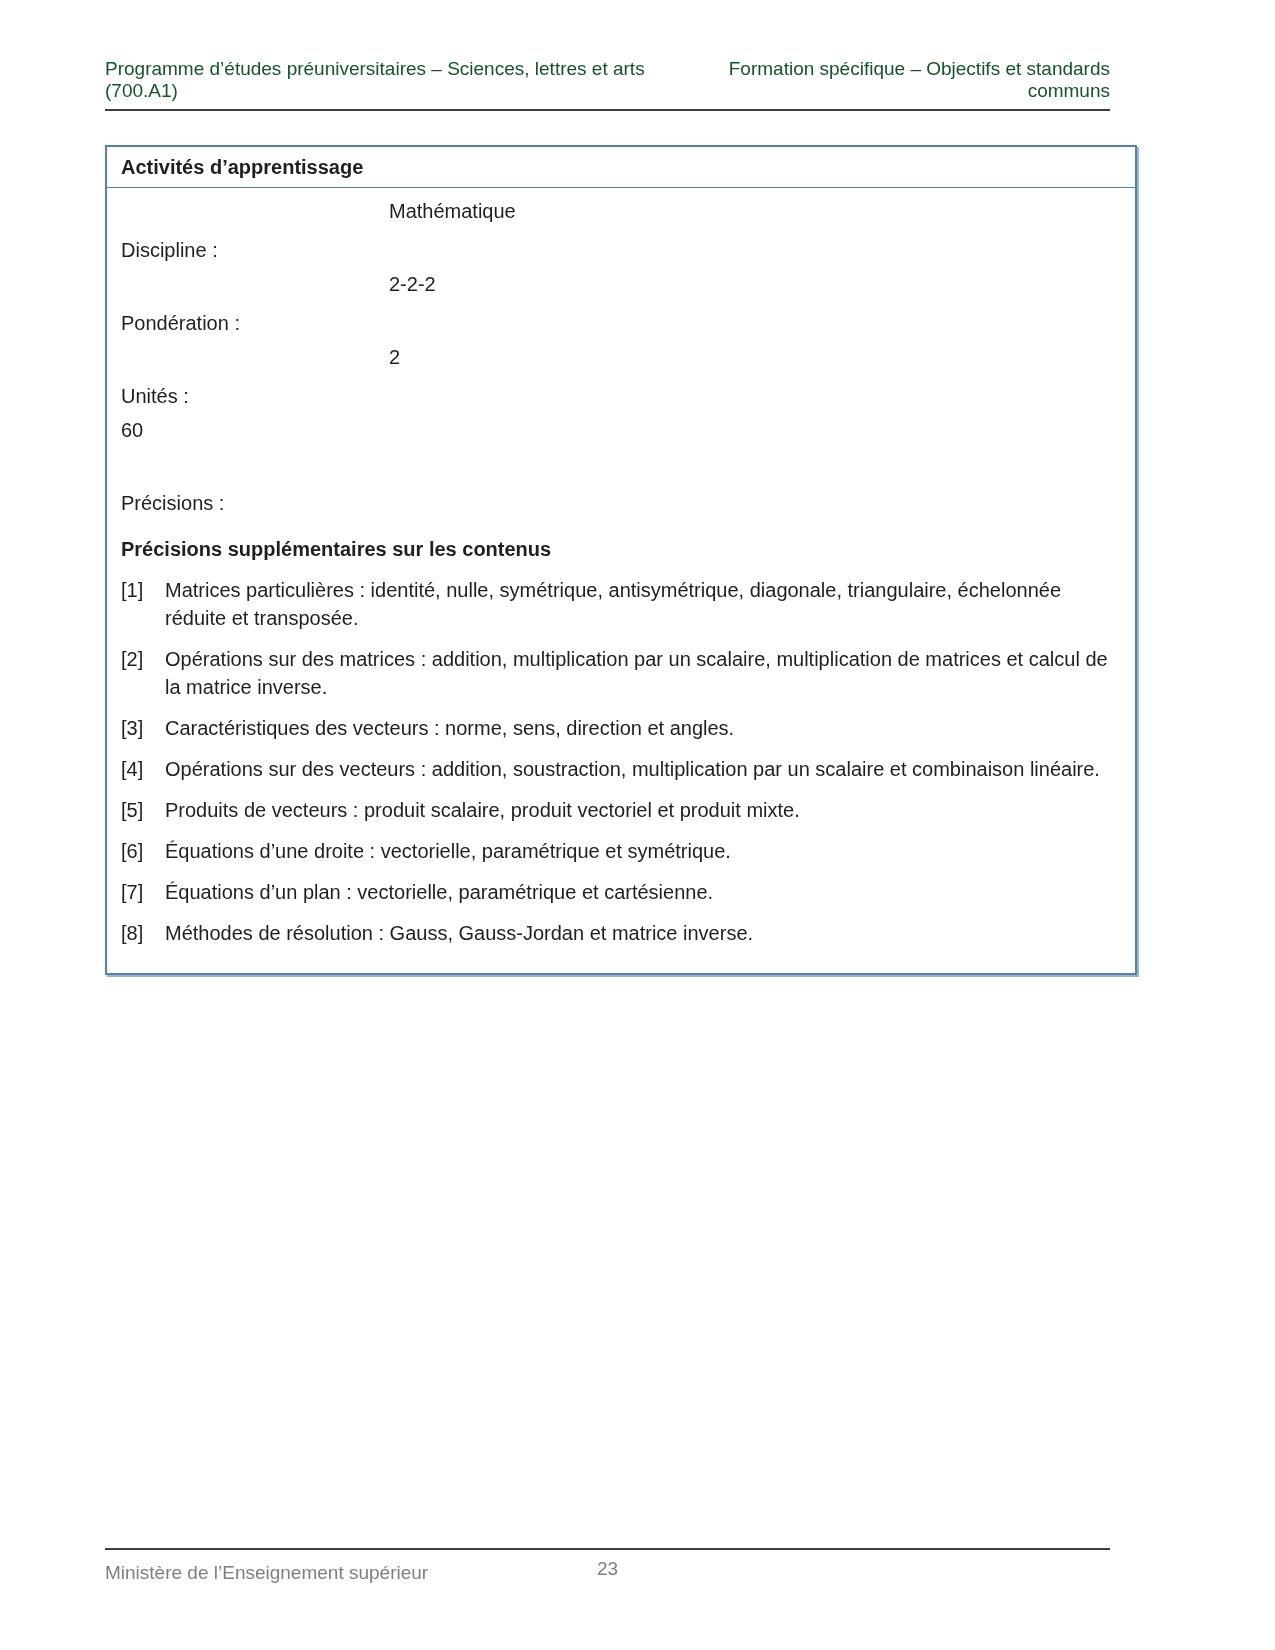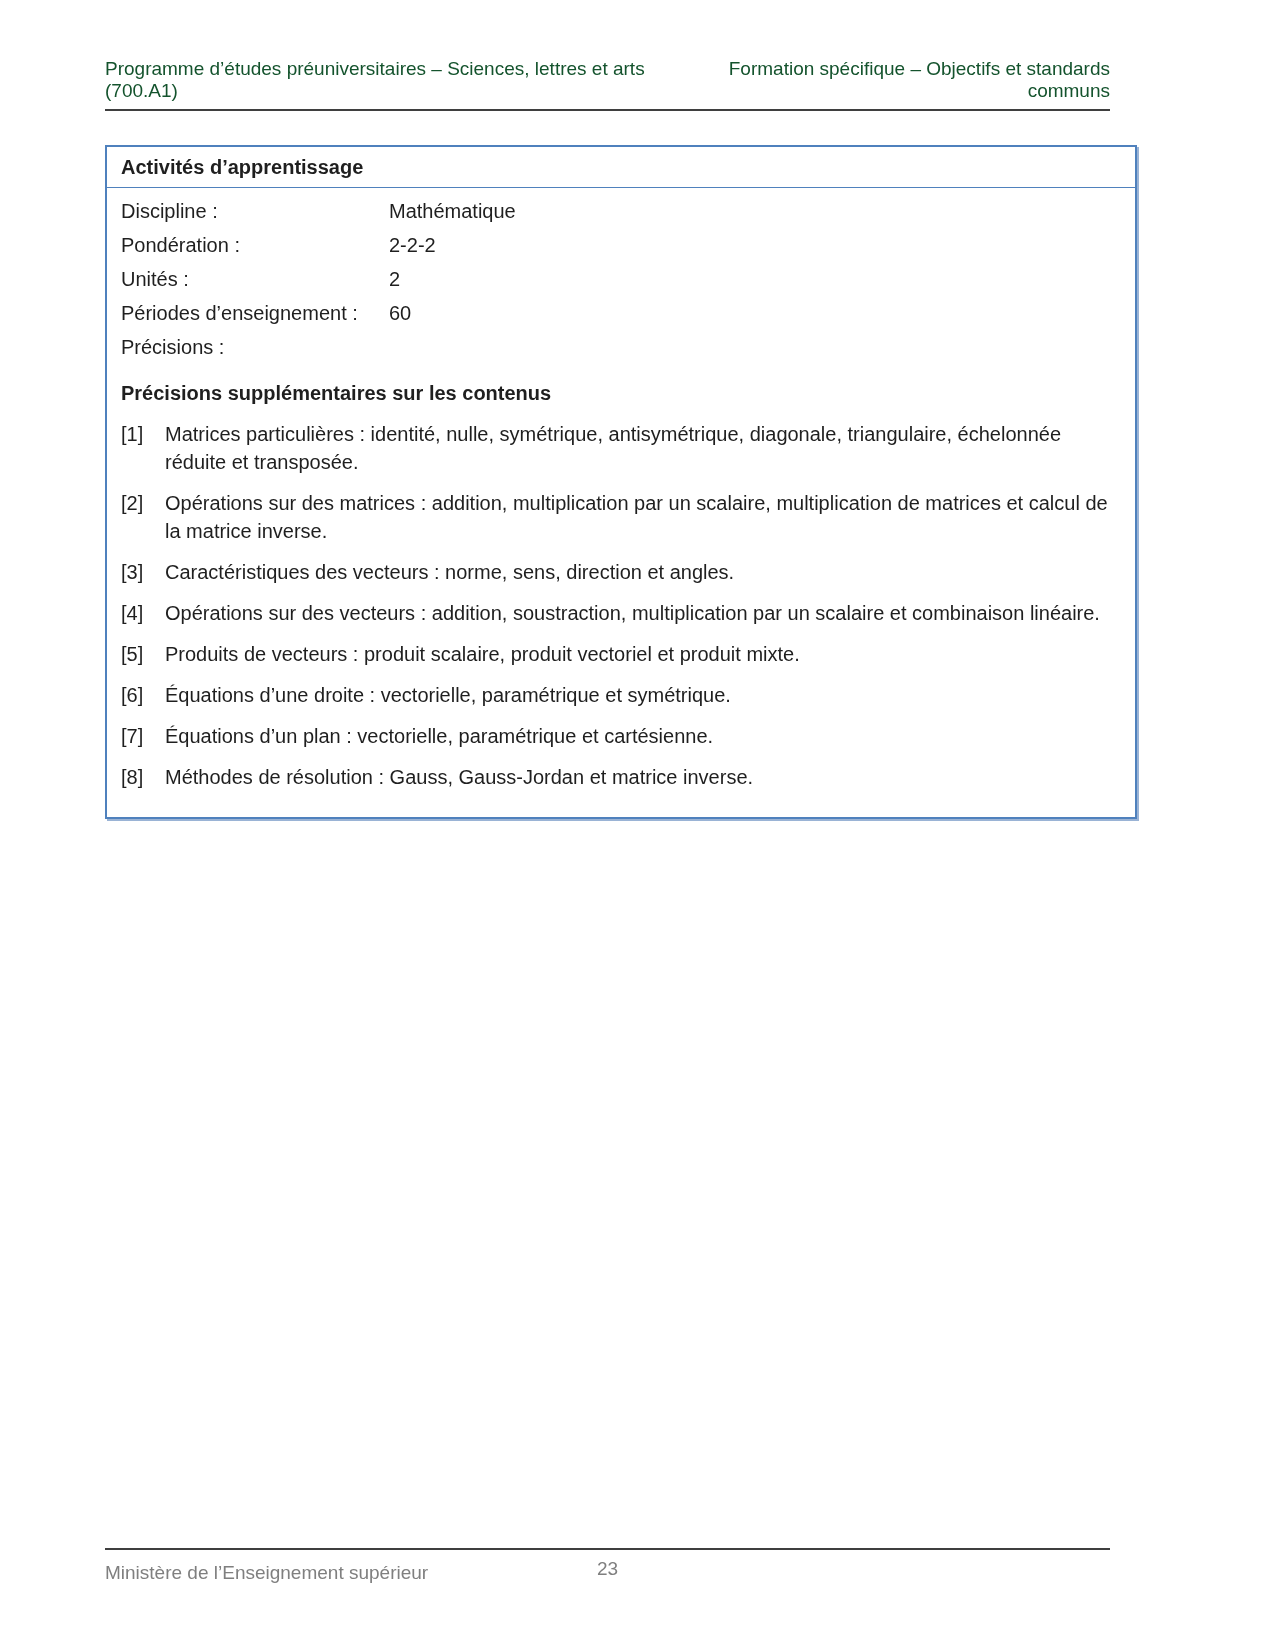--- a/index.html
+++ b/index.html
@@ -43,21 +43,21 @@
     padding: 9px 14px 8px 14px;
     border-bottom: 1px solid #4f81bd;
   }
   .box-body {
     padding: 6px 14px 26px 14px;
   }
   .field-row {
     display: flex;
     line-height: 34px;
   }
-  .field-label { width: 268px; flex: 0 0 268px; }
+  .field-label { width: 268px; flex: 0 0 268px; margin-top: 39px; }
   .field-value { flex: 1; }
 
   .sub-heading {
     font-weight: bold;
     margin-top: 16px;
     line-height: 27px;
   }
   .content-item {
     display: flex;
     margin-top: 13px;
@@ -99,21 +99,20 @@
     </div>
     <div class="field-row">
       <span class="field-label">Pondération :</span>
       <span class="field-value">2-2-2</span>
     </div>
     <div class="field-row">
       <span class="field-label">Unités :</span>
       <span class="field-value">2</span>
     </div>
     <div class="field-row">
-      <span class="field-label">Périodes d’enseignement :</span>
       <span class="field-value">60</span>
     </div>
     <div class="field-row">
       <span class="field-label">Précisions :</span>
       <span class="field-value"></span>
     </div>
 
     <div class="sub-heading">Précisions supplémentaires sur les contenus</div>
 
     <div class="content-item">

